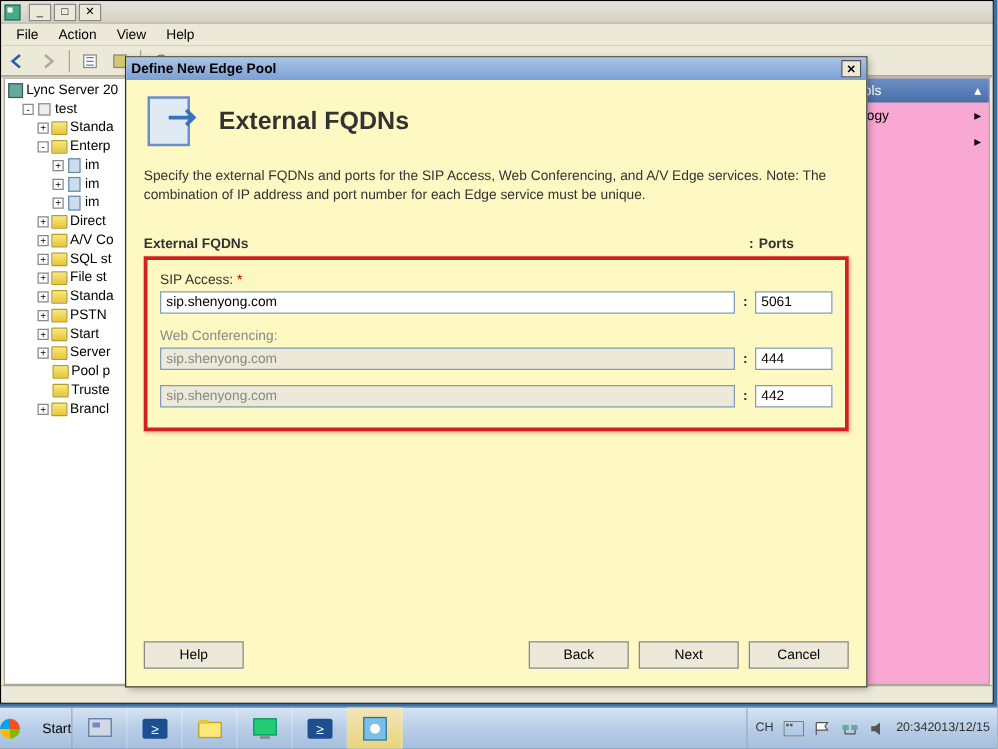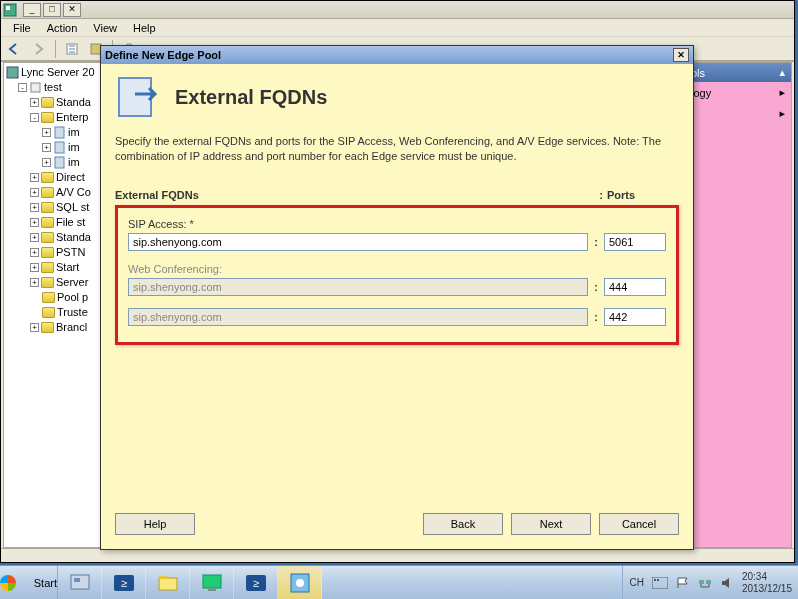--- a/index.html
+++ b/index.html
@@ -63,21 +63,21 @@
 .dlg-buttons button { width:80px; height:22px; margin-left:8px; border:1px solid #888; background:#ece9d8; font-size:11px; cursor:pointer; }
 .dlg-buttons button:first-child { margin-left:0; }
 
 
 .taskbar { position:absolute; bottom:0; left:0; right:0; height:34px; background: linear-gradient(#d7e4f2,#b8cde6 50%,#a6bfdd); border-top:1px solid #7696bd; display:flex; align-items:stretch; }
 .start-btn { width:58px; display:flex; align-items:center; justify-content:space-between; gap:3px; font-size:11px; border-right:1px solid #8faed0; cursor:pointer; }
 .start-btn .orb { width:16px; height:16px; border-radius:50%; background: conic-gradient(#f25022 0 90deg,#7fba00 90deg 180deg,#ffb900 180deg 270deg,#00a4ef 270deg 360deg); }
 .task-item { width:44px; display:flex; align-items:center; justify-content:center; border-right:1px solid rgba(255,255,255,.3); cursor:pointer; }
 .task-item.active { background: linear-gradient(#f0e6b8,#e8d479); }
 .tray { margin-left:auto; display:flex; align-items:center; padding:0 6px; gap:8px; font-size:10px; color:#333; border-left:1px solid #8faed0; }
-.tray .col { display:flex; flex-direction:column; line-height:1.2; }
+.tray .col { display:flex; align-items:flex-end; line-height:1.2; }
 
 
 svg { display:block; }
 </style>
 </head>
 <body>
 
 <div class="main-window">
   <div class="titlebar">
     <span class="icon">

